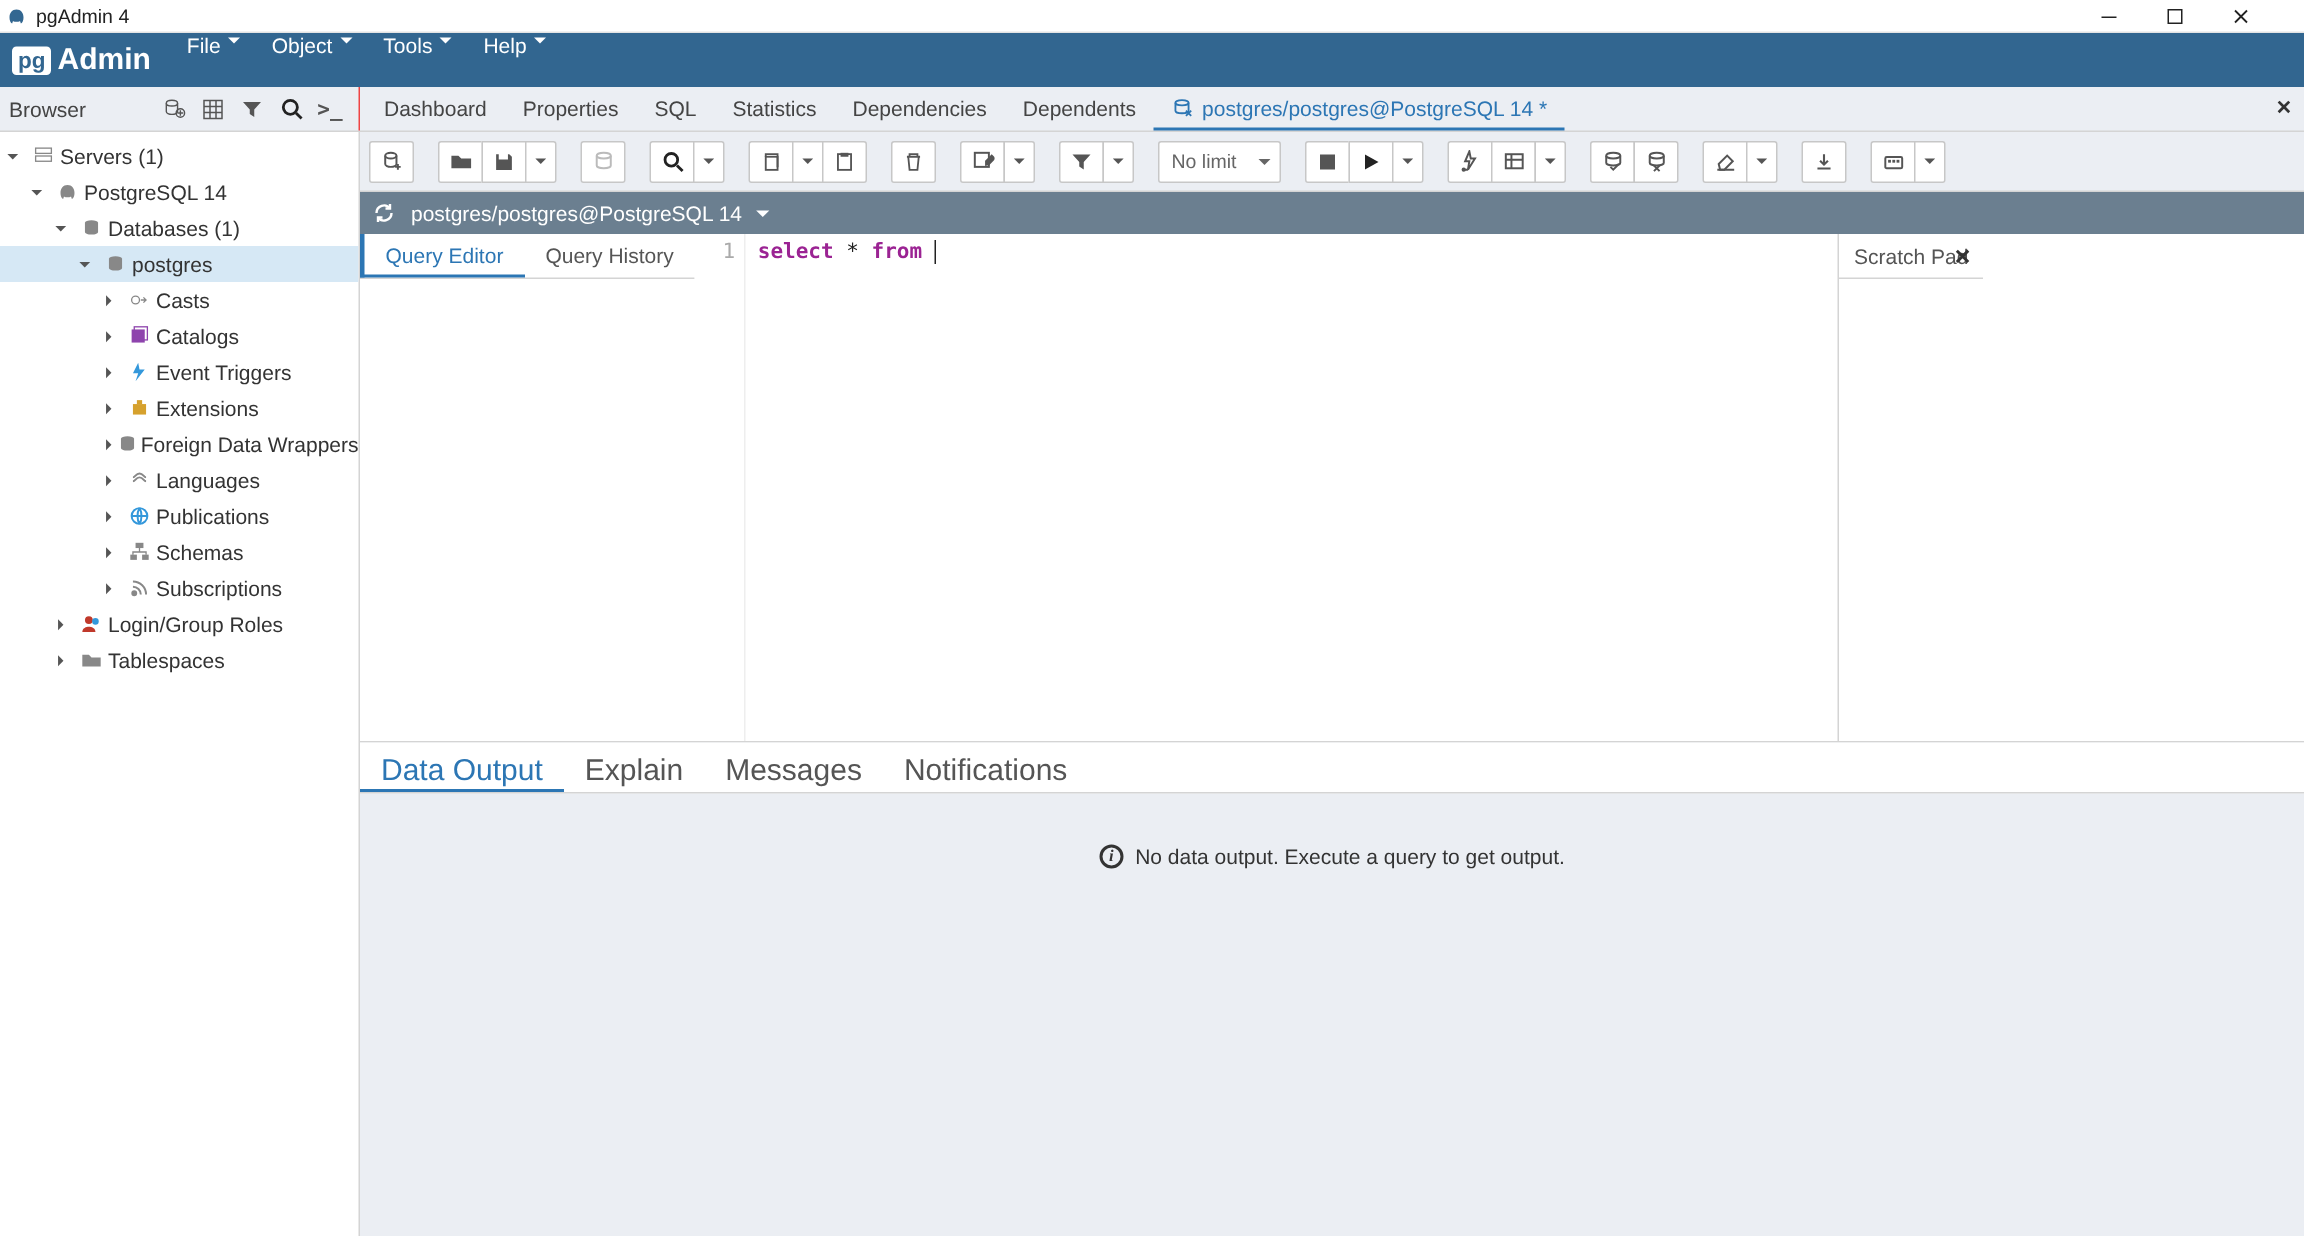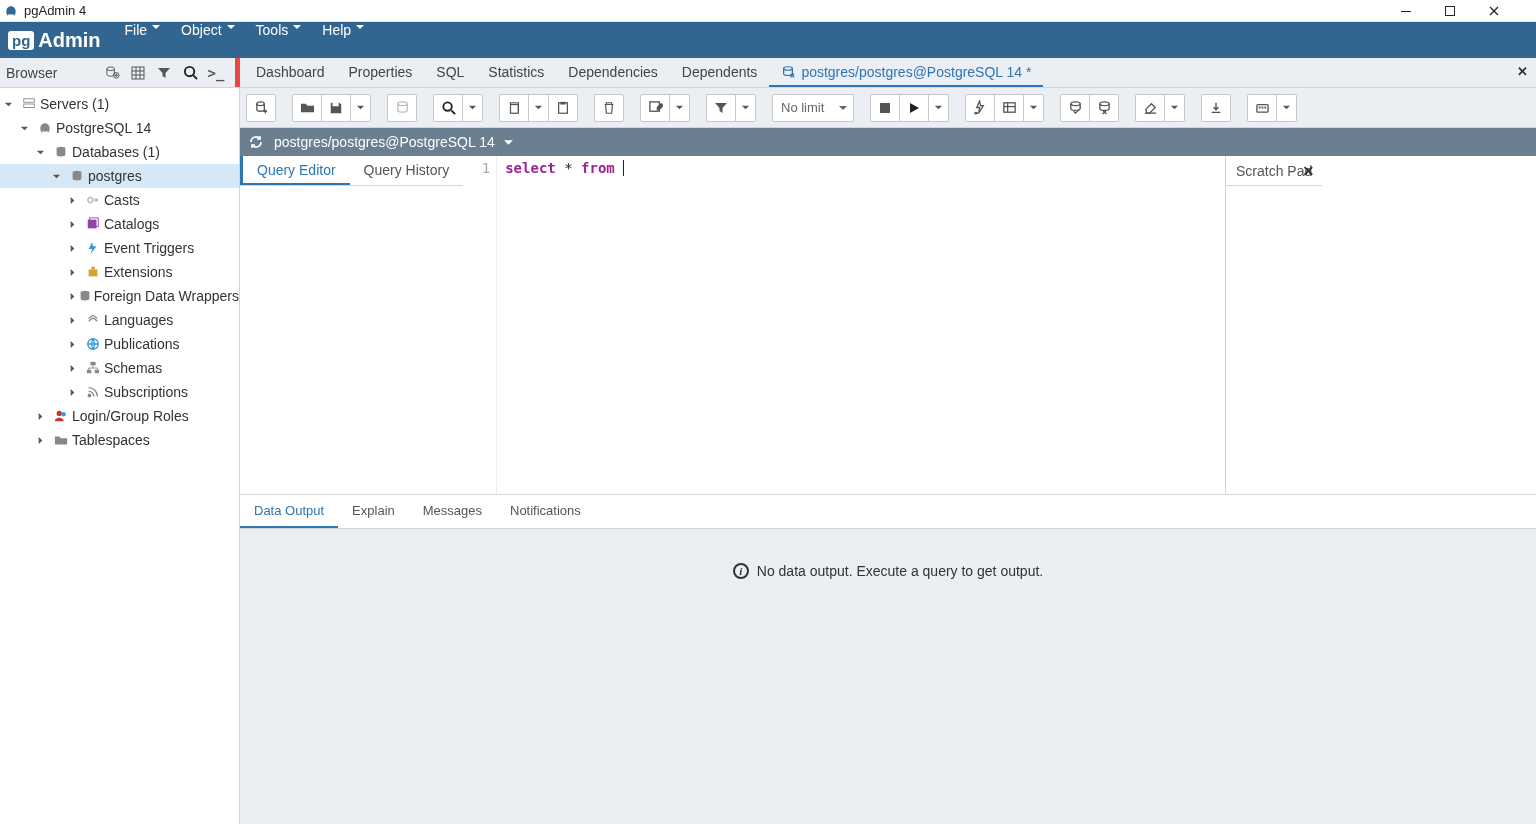--- a/index.html
+++ b/index.html
@@ -11,21 +11,21 @@
 .titlebar .title{flex:1}
 .titlebar .winctl{width:44px;text-align:center;color:#333}
 
 .menubar{height:36px;background:#326690;color:#fff;display:flex;align-items:center;padding:0 8px}
 .menubar .brand{font-size:20px;font-weight:600;margin-right:14px;display:flex;align-items:center}
 .menubar .brand .pg{background:#fff;color:#326690;border-radius:3px;font-weight:700;padding:1px 4px;margin-right:4px;font-size:15px}
 .menubar .mitem{padding:0 10px;height:36px;display:flex;align-items:flex-start;font-size:14px;cursor:pointer}
 .menubar .caret{margin-left:4px}
 
 .subrow{display:flex;height:30px;border-bottom:1px solid #d4d4d4;background:#ebeef3}
-.browserbar{width:240px;display:flex;align-items:center;border-right:5px solid #ef4444;padding:0 6px}
+.browserbar{width:240px;display:flex;align-items:center;border-right:1px solid #ef4444;padding:0 6px}
 .browserbar .btitle{flex:1;font-size:14px;color:#444}
 .browserbar .bicon{width:26px;height:24px;display:flex;align-items:center;justify-content:center;cursor:pointer;color:#555;font-size:14px}
 .browserbar .bicon.term{font-family:monospace;font-weight:700}
 .maintabs{flex:1;display:flex;align-items:stretch;position:relative;padding-left:4px}
 .maintabs .tab{padding:0 12px;display:flex;align-items:center;font-size:14px;color:#444;border-bottom:2px solid transparent;cursor:pointer}
 .maintabs .tab.active{color:#2c76b4;border-bottom-color:#2c76b4}
 .maintabs .tab .tabicon{margin-right:6px;color:#2c76b4}
 .maintabs .closex{position:absolute;right:8px;top:6px;font-weight:700;color:#333;cursor:pointer}
 
 .bodygrid{display:flex;height:calc(100% - 22px - 36px - 30px)}
@@ -63,21 +63,21 @@
 .code{flex:1;padding:4px 8px 0 8px;white-space:pre}
 .kw{color:#9b2393;font-weight:600}
 .cursor{border-right:1px solid #222;animation:blink 1s steps(1) infinite}
 @keyframes blink{50%{border-color:transparent}}
 .scratch{width:310px;display:flex;flex-direction:row}
 .scratch .shead{height:30px;border-bottom:1px solid #d4d4d4;display:flex;align-items:center;padding:0 10px;font-size:14px;color:#555;position:relative}
 .scratch .shead .sx{position:absolute;right:8px;font-weight:700;cursor:pointer;color:#333}
 
 .outpanel{height:330px;border-top:1px solid #d4d4d4;background:#ebeef3;display:flex;flex-direction:column}
 .outtabs{height:34px;display:flex;background:#fff;border-bottom:1px solid #d4d4d4}
-.outtabs .ot{padding:0 14px;display:flex;align-items:center;font-size:13px;color:#555;cursor:pointer;border-bottom:2px solid transparent}
+.outtabs .ot{padding:0 14px;display:flex;align-items:flex-end;font-size:20px;color:#555;cursor:pointer;border-bottom:2px solid transparent}
 .outtabs .ot.active{color:#2c76b4;border-bottom-color:#2c76b4}
 .outbody{flex:1;display:flex;align-items:flex-start;justify-content:center;padding-top:34px;color:#333;font-size:14px}
 .outbody .info{margin-right:8px;display:inline-flex;border:2px solid #333;border-radius:50%;width:16px;height:16px;align-items:center;justify-content:center;font-family:Georgia,serif;font-style:italic;font-weight:700;font-size:11px}
 
 .ic-db{color:#d6a12d}
 .ic-srv{color:#336791}
 .ic-lang{color:#d6a12d}
 .ic-schema{color:#c0392b}
 .ic-sub{color:#d6a12d}
 .ic-folder{color:#d6a12d}

